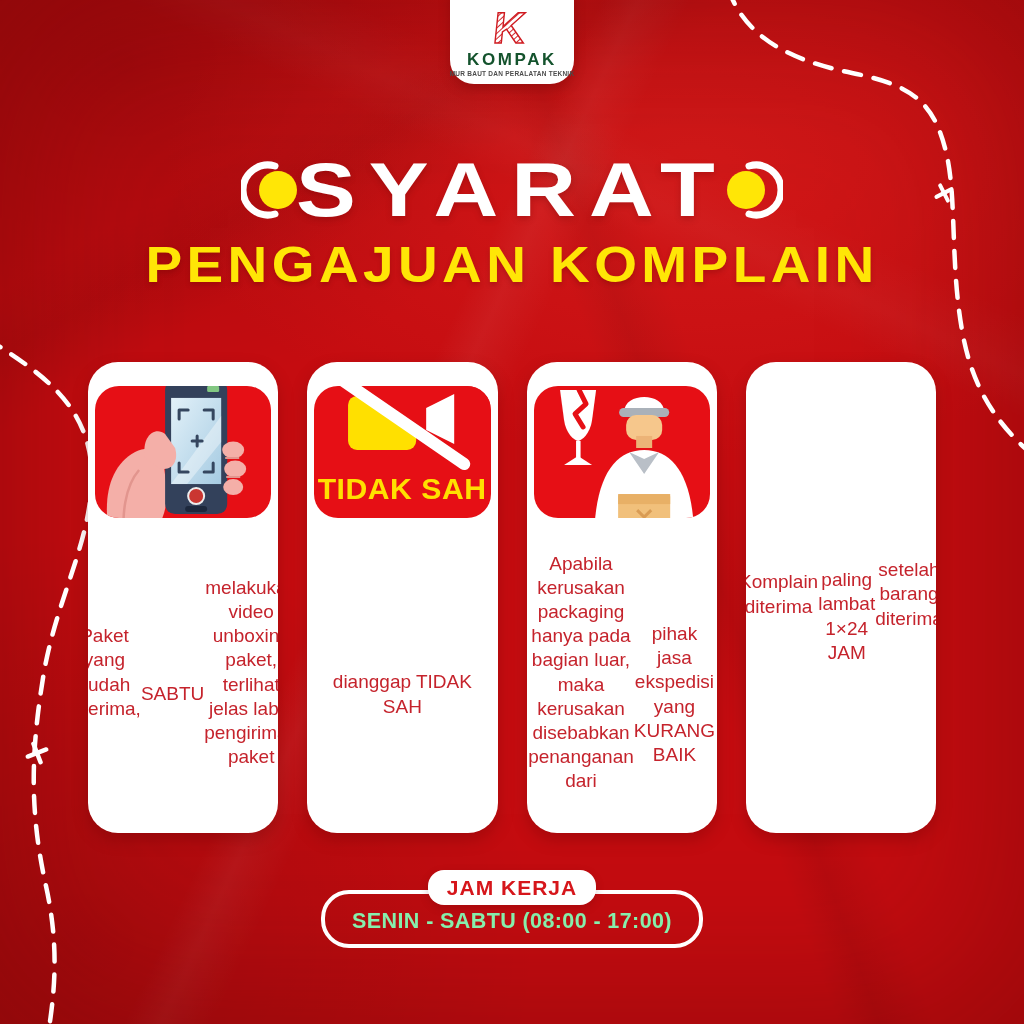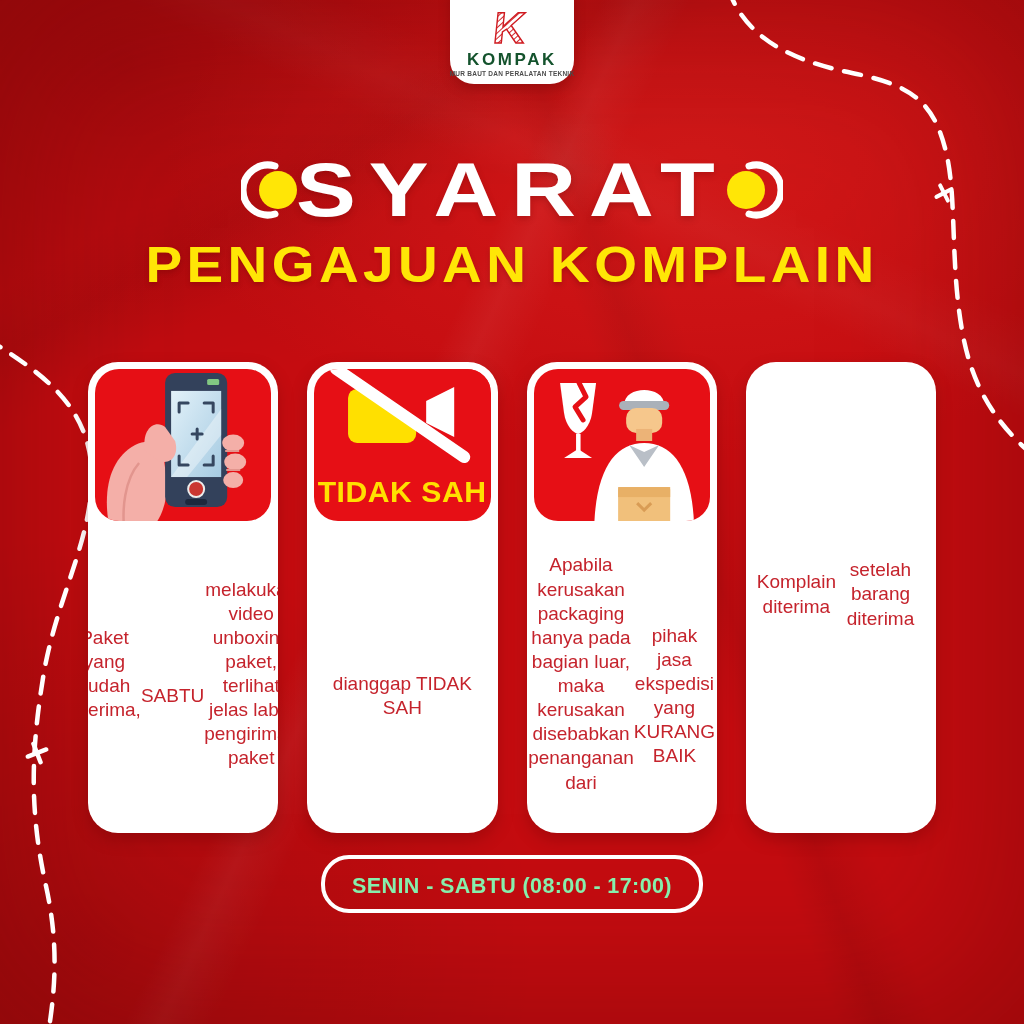--- a/index.html
+++ b/index.html
@@ -48,21 +48,21 @@
     text-shadow:0 3px 5px rgba(90,0,0,.25);
   }
 
   
   .cards{position:absolute;top:362px;left:88px;width:848px;height:471px;z-index:2;display:flex;gap:29px;}
   .card{
     flex:1;background:#fff;border-radius:30px;display:flex;flex-direction:column;
     box-shadow:0 7px 16px rgba(90,0,0,.28);overflow:hidden;
   }
   .icon-panel{
-    margin:7px 7px 0 7px;height:152px;border-radius:24px;background:#e60f15;
+    margin:24px 7px 0 7px;height:132px;border-radius:24px;background:#e60f15;
     position:relative;overflow:hidden;flex:none;
   }
   .icon-panel svg{position:absolute;inset:0;width:100%;height:100%;}
   .panel-label{
     position:absolute;left:0;right:0;bottom:14px;text-align:center;
     color:#ffe000;font-weight:900;font-size:29px;line-height:1;letter-spacing:.5px;
     transform:scaleX(1.04);
   }
   .card-text{
     flex:1;display:flex;align-items:center;justify-content:center;
@@ -217,21 +217,23 @@
       </div>
       <div class="card-text">
           <span>Apabila kerusakan packaging hanya pada bagian luar, maka kerusakan disebabkan penanganan dari </span>
           <b>pihak jasa ekspedisi yang KURANG BAIK</b>
         </div>
     </div>
 
     <div class="card">
       <div class="card-text">
           <span>Komplain diterima </span>
+          <b>paling lambat 1×24 JAM</b>
           <span> setelah barang diterima</span>
         </div>
     </div>
   </div>
 
   <div class="footer">
+    <div class="hours-badge">JAM KERJA</div>
     <div class="hours-box">SENIN - SABTU (08:00 - 17:00)</div>
   </div>
 </div>
 
 </body></html>

